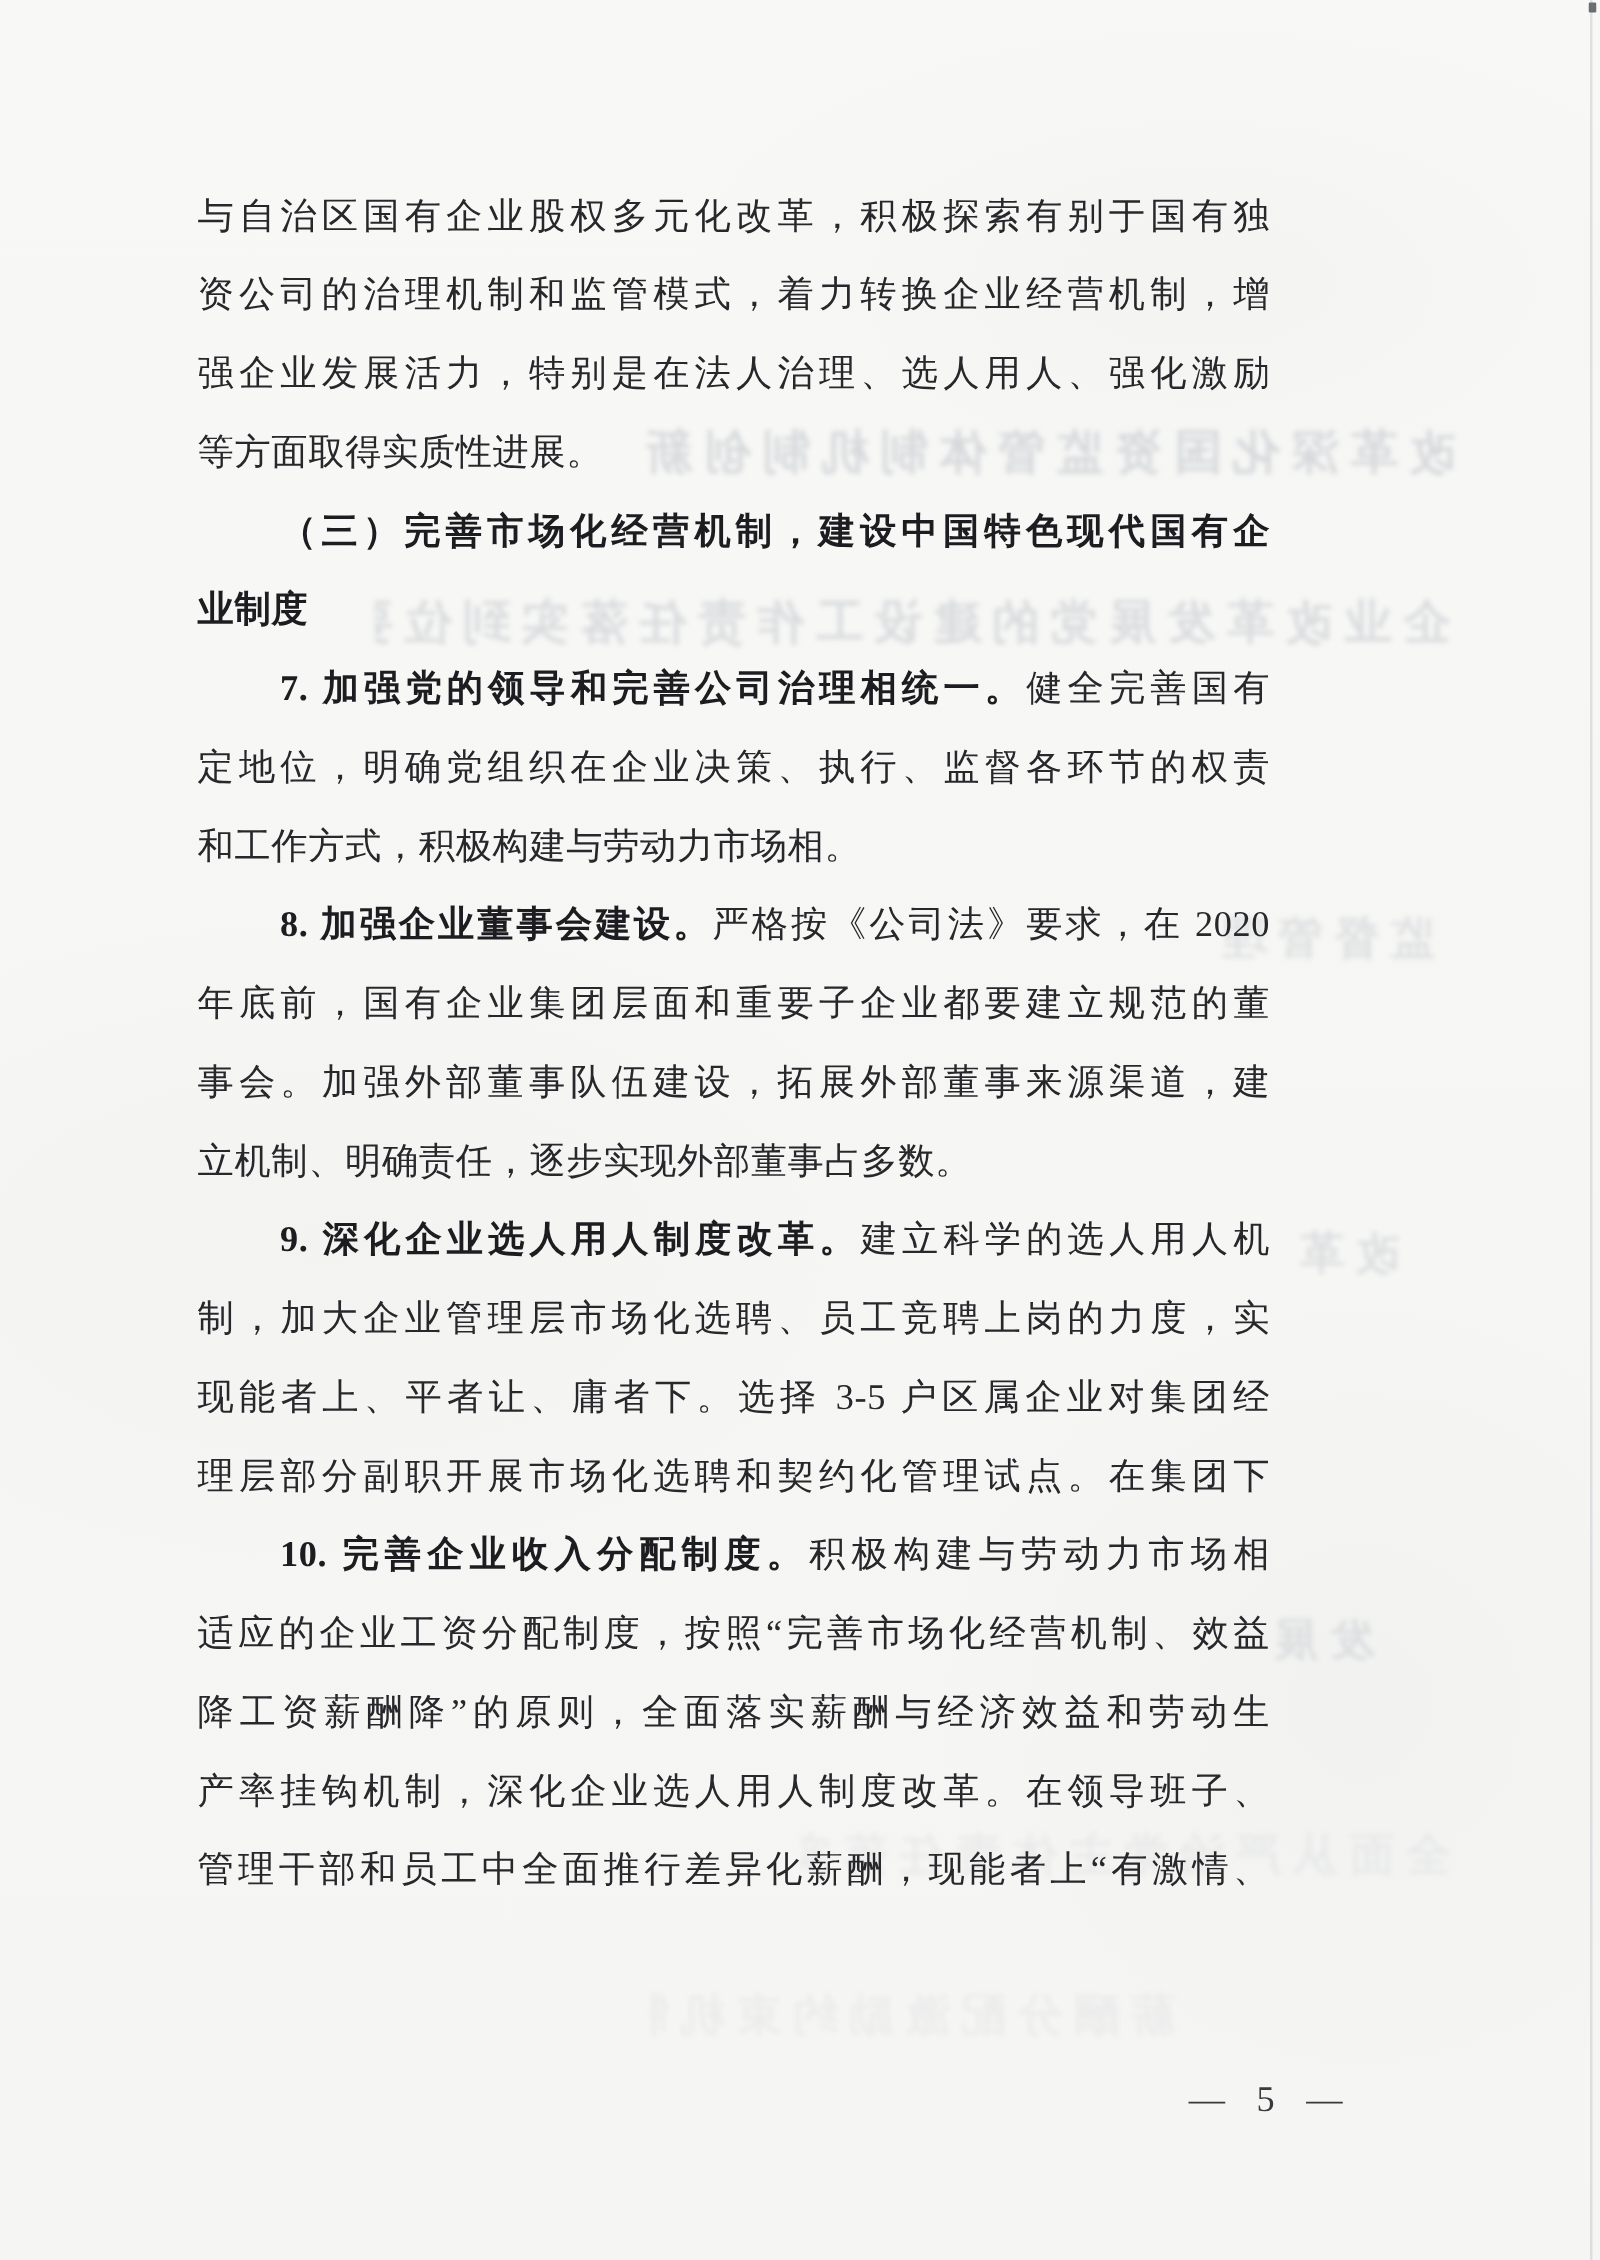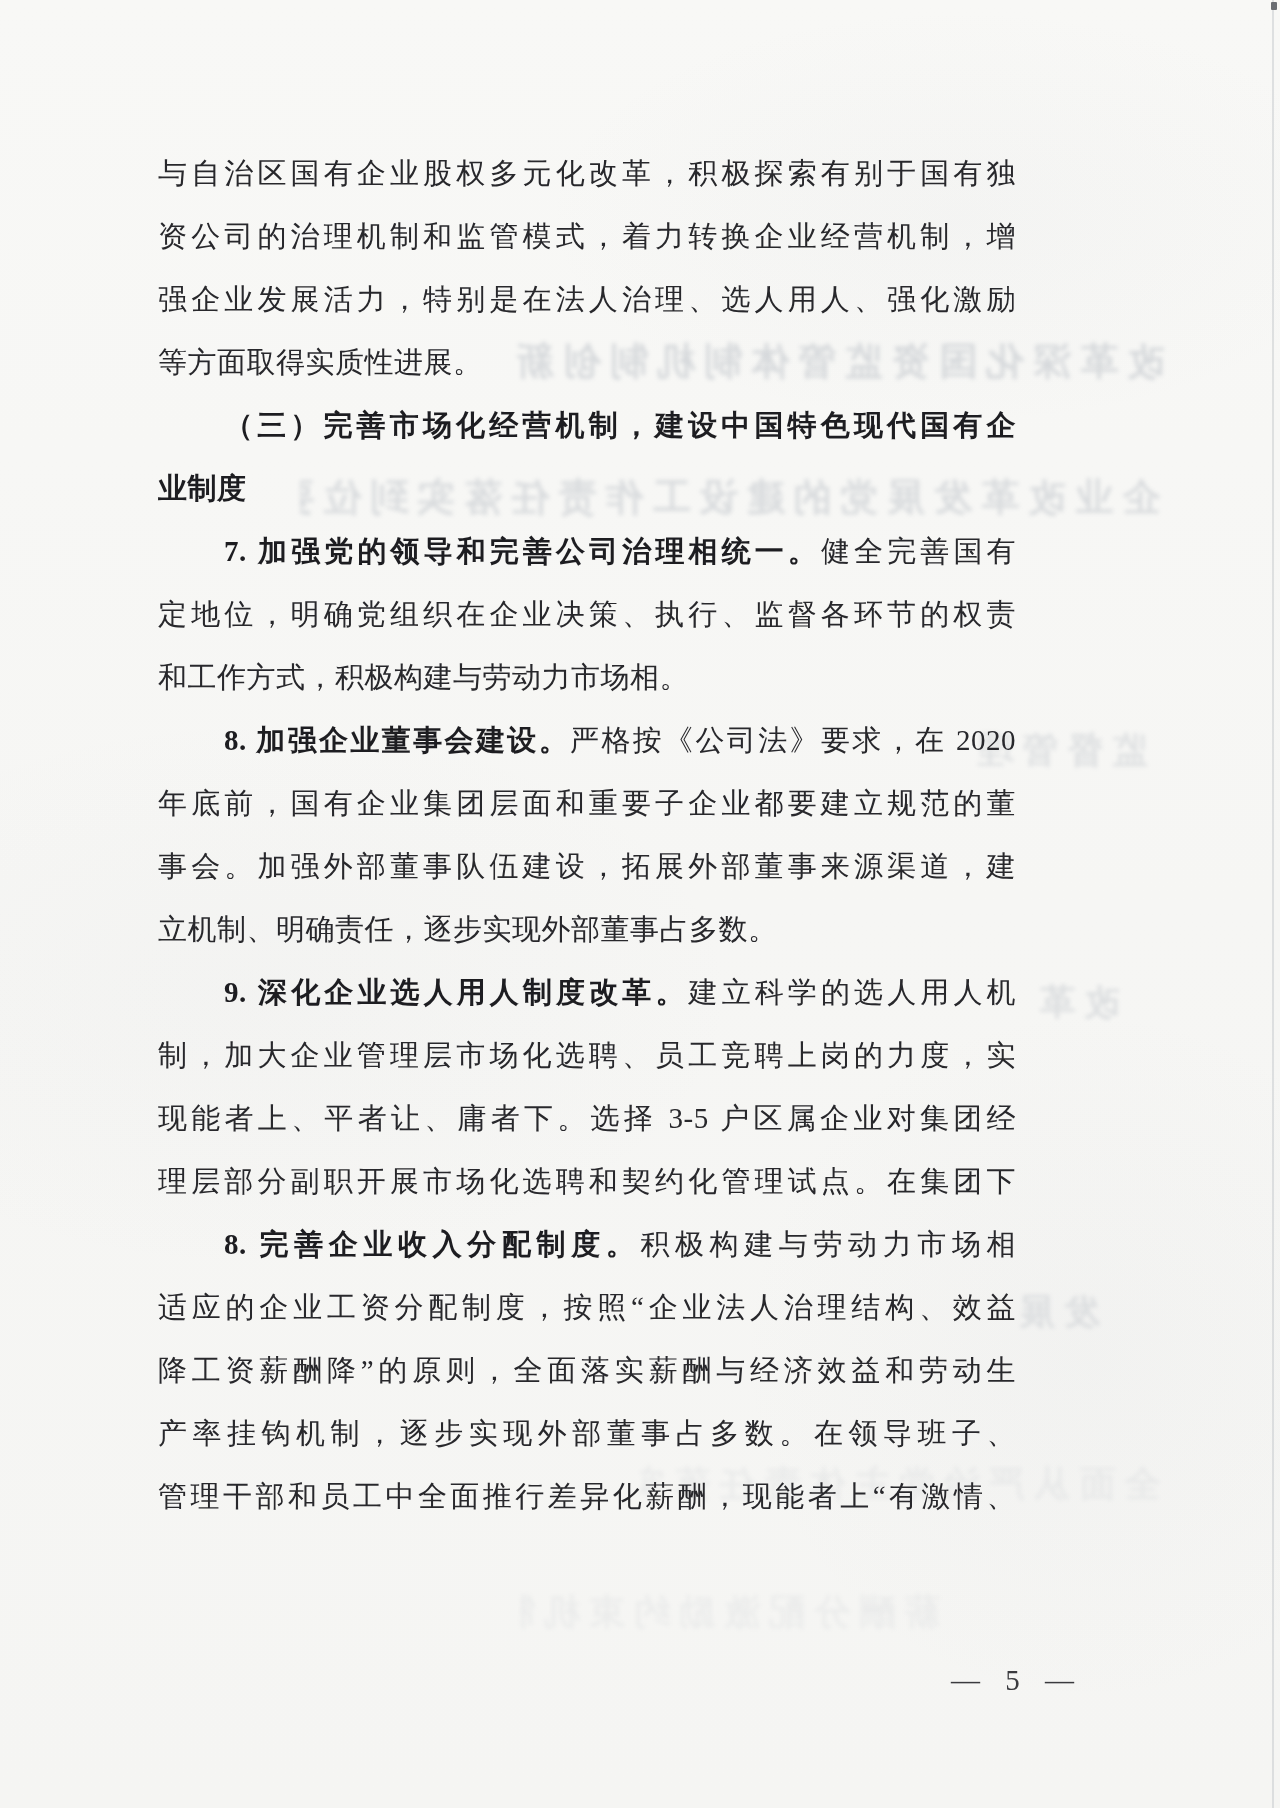--- a/index.html
+++ b/index.html
@@ -99,24 +99,24 @@
       <div class="line fill"><span class="run">定地位，明确党组织在企业决策、执行、监督各环节的权责</span></div>
       <div class="line"><span class="run">和工作方式，积极构建与劳动力市场相。</span></div>
       <div class="line fill indent"><span class="run bold">8. 加强企业董事会建设。</span><span class="run">严格按《公司法》要求，在 2020</span></div>
       <div class="line fill"><span class="run">年底前，国有企业集团层面和重要子企业都要建立规范的董</span></div>
       <div class="line fill"><span class="run">事会。加强外部董事队伍建设，拓展外部董事来源渠道，建</span></div>
       <div class="line"><span class="run">立机制、明确责任，逐步实现外部董事占多数。</span></div>
       <div class="line fill indent"><span class="run bold">9. 深化企业选人用人制度改革。</span><span class="run">建立科学的选人用人机</span></div>
       <div class="line fill"><span class="run">制，加大企业管理层市场化选聘、员工竞聘上岗的力度，实</span></div>
       <div class="line fill"><span class="run">现能者上、平者让、庸者下。选择 3-5 户区属企业对集团经</span></div>
       <div class="line fill"><span class="run">理层部分副职开展市场化选聘和契约化管理试点。在集团下</span></div>
-      <div class="line fill indent"><span class="run bold">8. 完善企业收入分配制度。</span><span class="run">积极构建与劳动力市场相</span></div>
-      <div class="line fill"><span class="run">适应的企业工资分配制度，按照“企业法人治理结构、效益</span></div>
+      <div class="line fill indent"><span class="run bold">10. 完善企业收入分配制度。</span><span class="run">积极构建与劳动力市场相</span></div>
+      <div class="line fill"><span class="run">适应的企业工资分配制度，按照“完善市场化经营机制、效益</span></div>
       <div class="line fill"><span class="run">降工资薪酬降”的原则，全面落实薪酬与经济效益和劳动生</span></div>
-      <div class="line fill"><span class="run">产率挂钩机制，逐步实现外部董事占多数。在领导班子、</span></div>
+      <div class="line fill"><span class="run">产率挂钩机制，深化企业选人用人制度改革。在领导班子、</span></div>
       <div class="line fill"><span class="run">管理干部和员工中全面推行差异化薪酬，现能者上“有激情、</span></div>
     </div>
 
   <div class="page-number">— 5 —</div>
 
   <div class="edge-line"></div>
   <div class="speck"></div>
 </div>
 
 </body></html>

